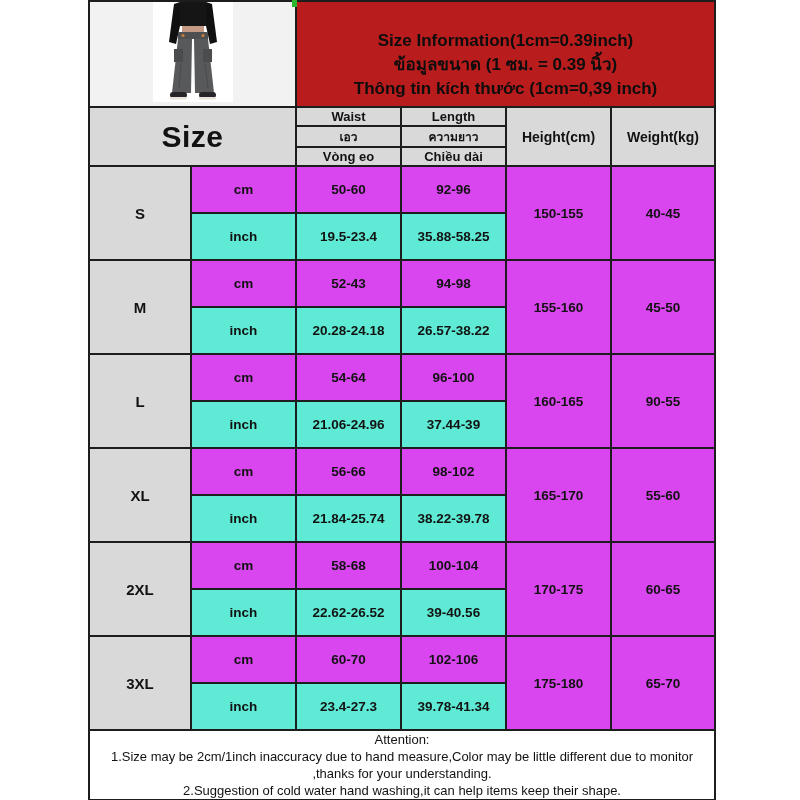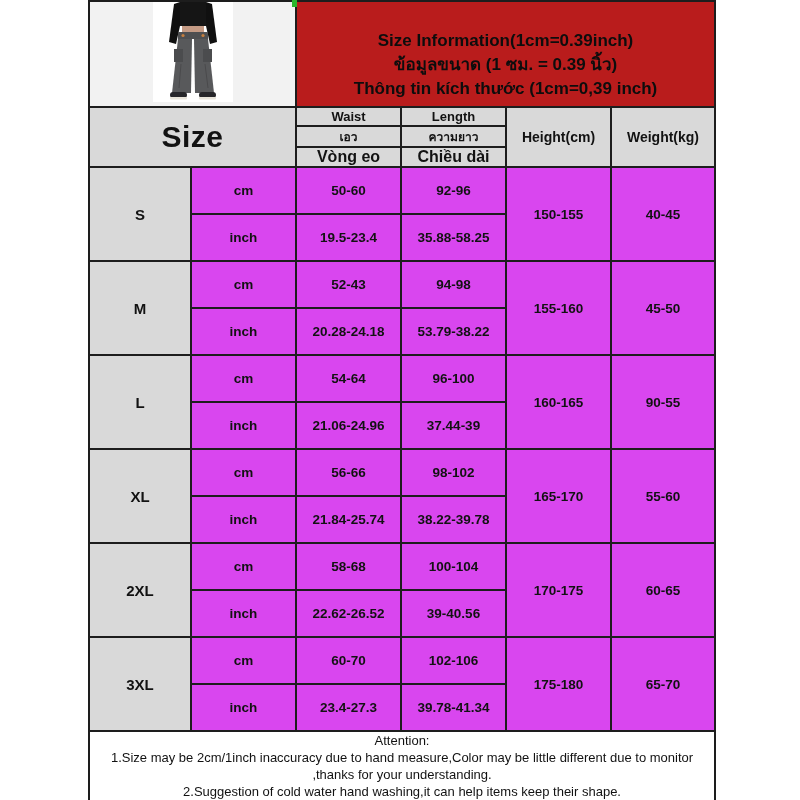--- a/index.html
+++ b/index.html
@@ -18,34 +18,34 @@
   }
   td{
     border:2px solid #1d1d1d;
     text-align:center;vertical-align:middle;
     padding:0;font-weight:bold;font-size:13.5px;color:#121212;
     overflow:hidden;
   }
   
   td.g{background:#d9d9d9;}          
   td.t{background:#d946ef;}          
-  td.w{background:#d946ef;}
+  td.w{background:#5eead4;}
   td.info-cell{background:#b91c1c;}
   td.photo-cell{background:#f2f2f2;vertical-align:top;}
   
   tr.r-top td{height:104px;}
   tr.r-hdr td{height:17px;}
   tr.r-data td{height:45px;}
   tr.r-att td{height:62px;}
   
   .size-big{font-size:30px;font-weight:bold;letter-spacing:0.5px;}
   td.size-letter{font-size:15px;}
   td.col-head{font-size:13px;}
   td.col-head-th{font-size:12px;}
-  td.col-head-vi{font-size:16px;}
+  td.col-head-vi{font-size:13px;}
   td.hw-head{font-size:14px;}
   .info-lines{padding-top:22px;}
   .info-line{display:block;font-size:17px;font-weight:bold;line-height:24px;color:#0d0d0d;}
   td.attention-cell{font-weight:normal;font-size:13px;line-height:17px;background:#ffffff;}
   .att-line{display:block;}
   
   .photo{
     width:80px;height:100px;background:#ffffff;margin:0 auto;
   }
   .green-mark{
@@ -144,21 +144,21 @@
       <td class="g size-letter" rowspan="2">M</td>
       <td class="t">cm</td>
       <td class="t">52-43</td>
       <td class="t">94-98</td>
       <td class="t" rowspan="2">155-160</td>
       <td class="t" rowspan="2">45-50</td>
     </tr>
     <tr class="r-data">
       <td class="w">inch</td>
       <td class="w">20.28-24.18</td>
-      <td class="w">53.79-38.22</td>
+      <td class="w">26.57-38.22</td>
     </tr>
 
     <tr class="r-data">
       <td class="g size-letter" rowspan="2">L</td>
       <td class="t">cm</td>
       <td class="t">54-64</td>
       <td class="t">96-100</td>
       <td class="t" rowspan="2">160-165</td>
       <td class="t" rowspan="2">90-55</td>
     </tr>

